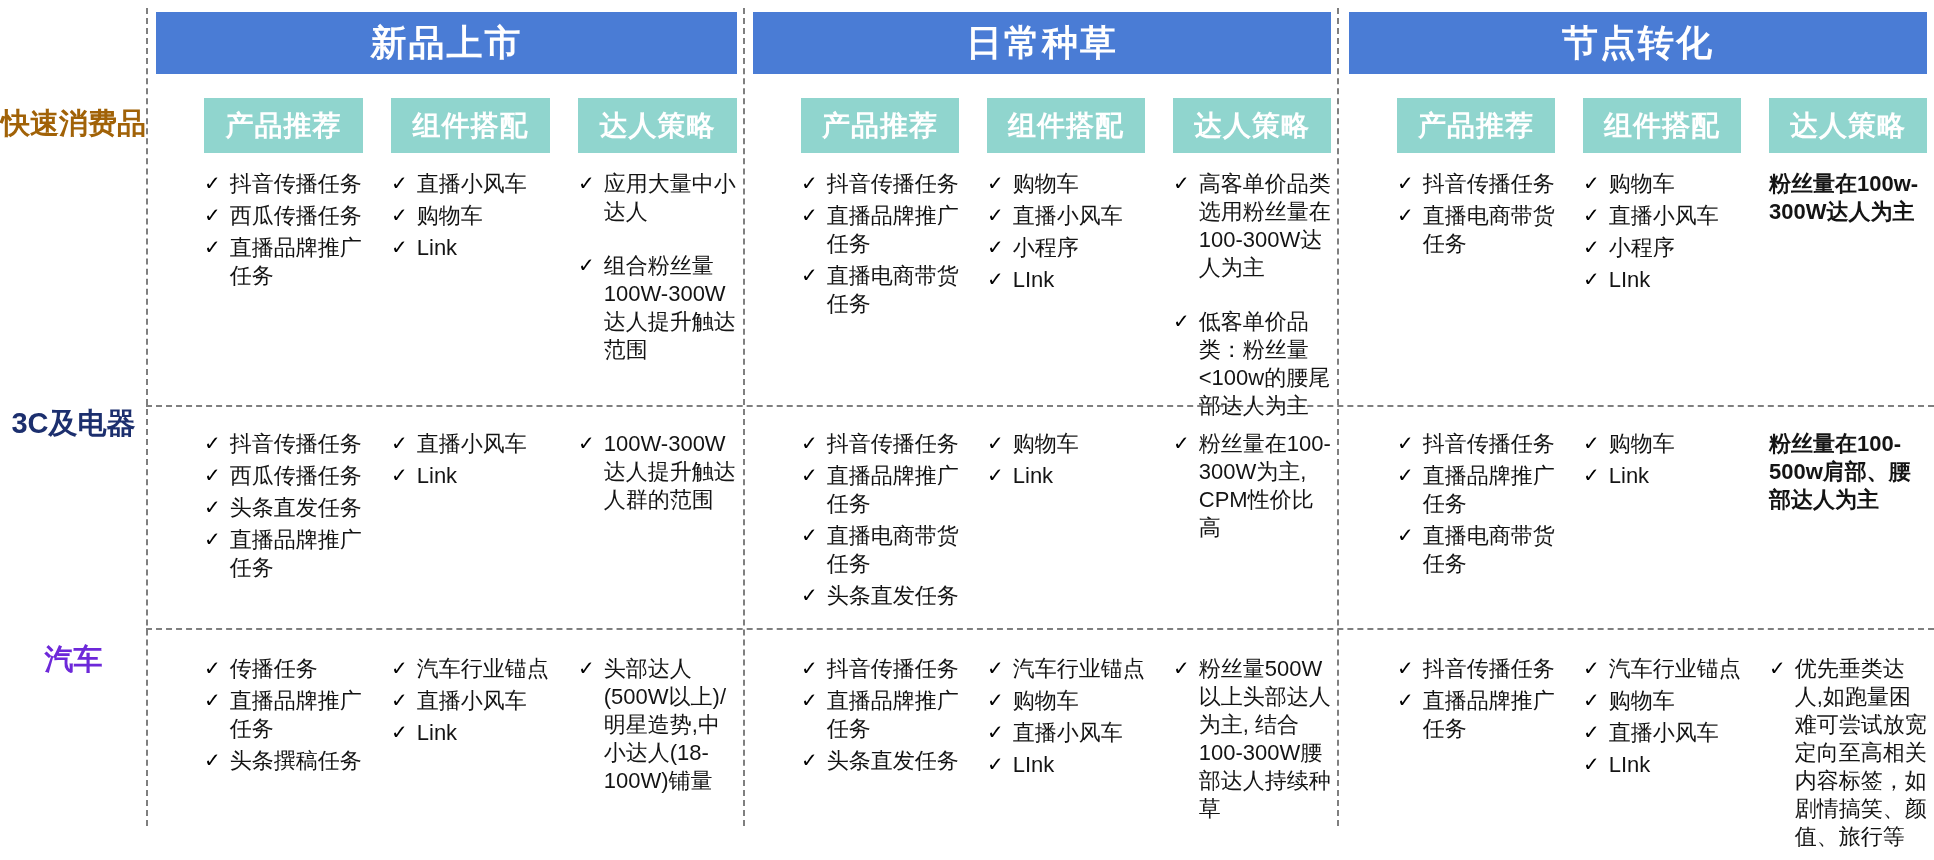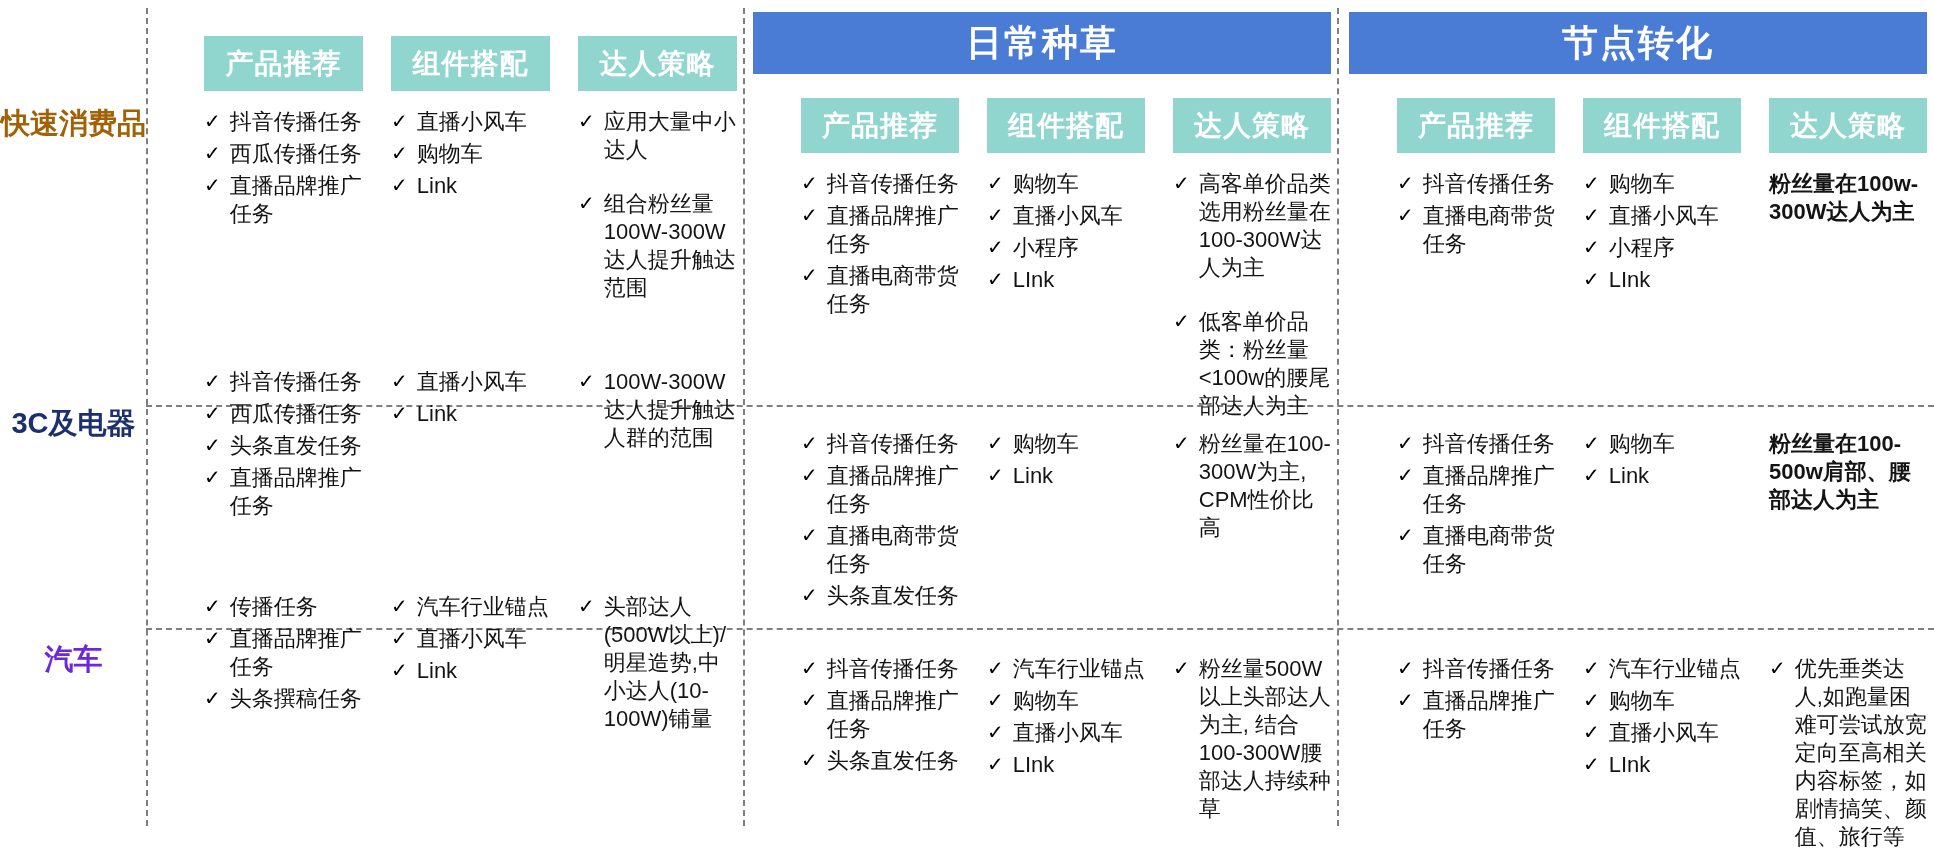--- a/index.html
+++ b/index.html
@@ -51,20 +51,21 @@
 <div class="board" id="board">
     <div class="vline" style="left: 146px;"></div>
     <div class="vline" style="left: 743px;"></div>
     <div class="vline" style="left: 1337px;"></div>
     <div class="hline" style="top: 405px; left: 146px; width: 1788px;"></div>
     <div class="hline" style="top: 628px; left: 146px; width: 1788px;"></div>
     <div class="row-label" style="top: 108px; color: #a16207;">快速消费品</div>
     <div class="row-label" style="top: 408px; color: rgb(28, 47, 110);">3C及电器</div>
     <div class="row-label" style="top: 644px; color: #6d28d9;">汽车</div>
     <div class="group" style="left: 156px; width: 581px;">
+      <div class="group-title" style="background: rgb(74, 124, 213);">新品上市</div>
       <div class="grid">
         <div class="col">
           <div class="col-header" style="background: rgb(144, 213, 206);">产品推荐</div>
           <div class="cell r0">
             <div class="item">
               <span class="check">✓</span>
               <span class="item-text">抖音传播任务</span>
             </div>
             <div class="item">
               <span class="check">✓</span>
@@ -163,21 +164,21 @@
           </div>
           <div class="cell r1">
             <div class="item">
               <span class="check">✓</span>
               <span class="item-text">100W-300W达人提升触达人群的范围</span>
             </div>
           </div>
           <div class="cell r2">
             <div class="item">
               <span class="check">✓</span>
-              <span class="item-text">头部达人(500W以上)/明星造势,中小达人(10-100W)铺量</span>
+              <span class="item-text">头部达人(500W以上)/明星造势,中小达人(18-100W)铺量</span>
             </div>
           </div>
         </div>
       </div>
     </div>
     <div class="group" style="left: 753px; width: 578px;">
       <div class="group-title" style="background: rgb(74, 124, 213);">日常种草</div>
       <div class="grid">
         <div class="col">
           <div class="col-header" style="background: rgb(144, 213, 206);">产品推荐</div>

